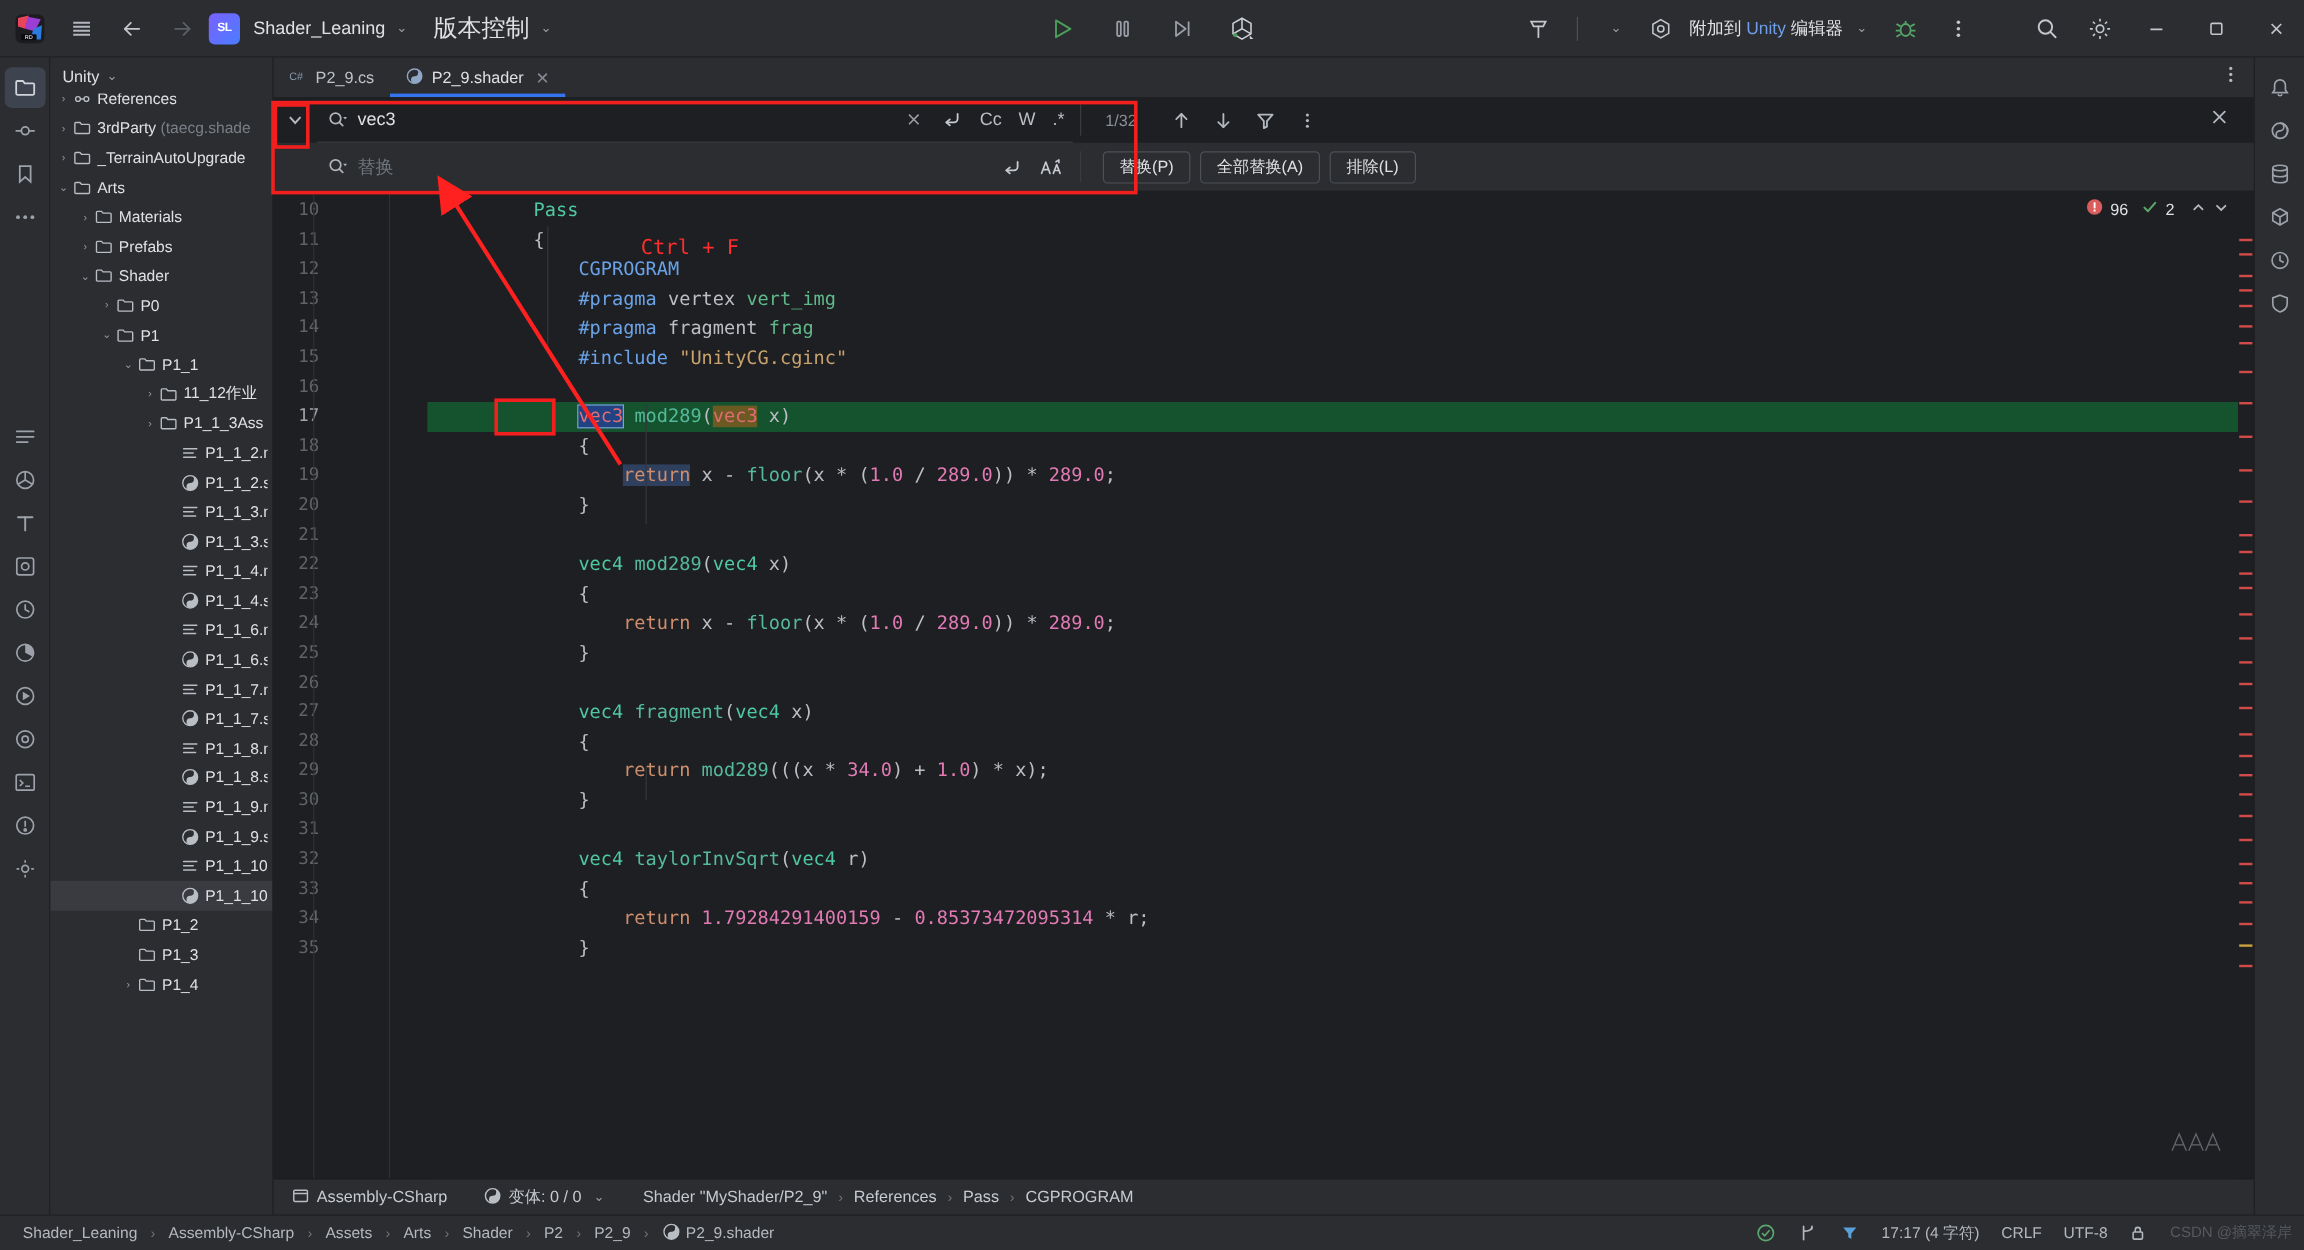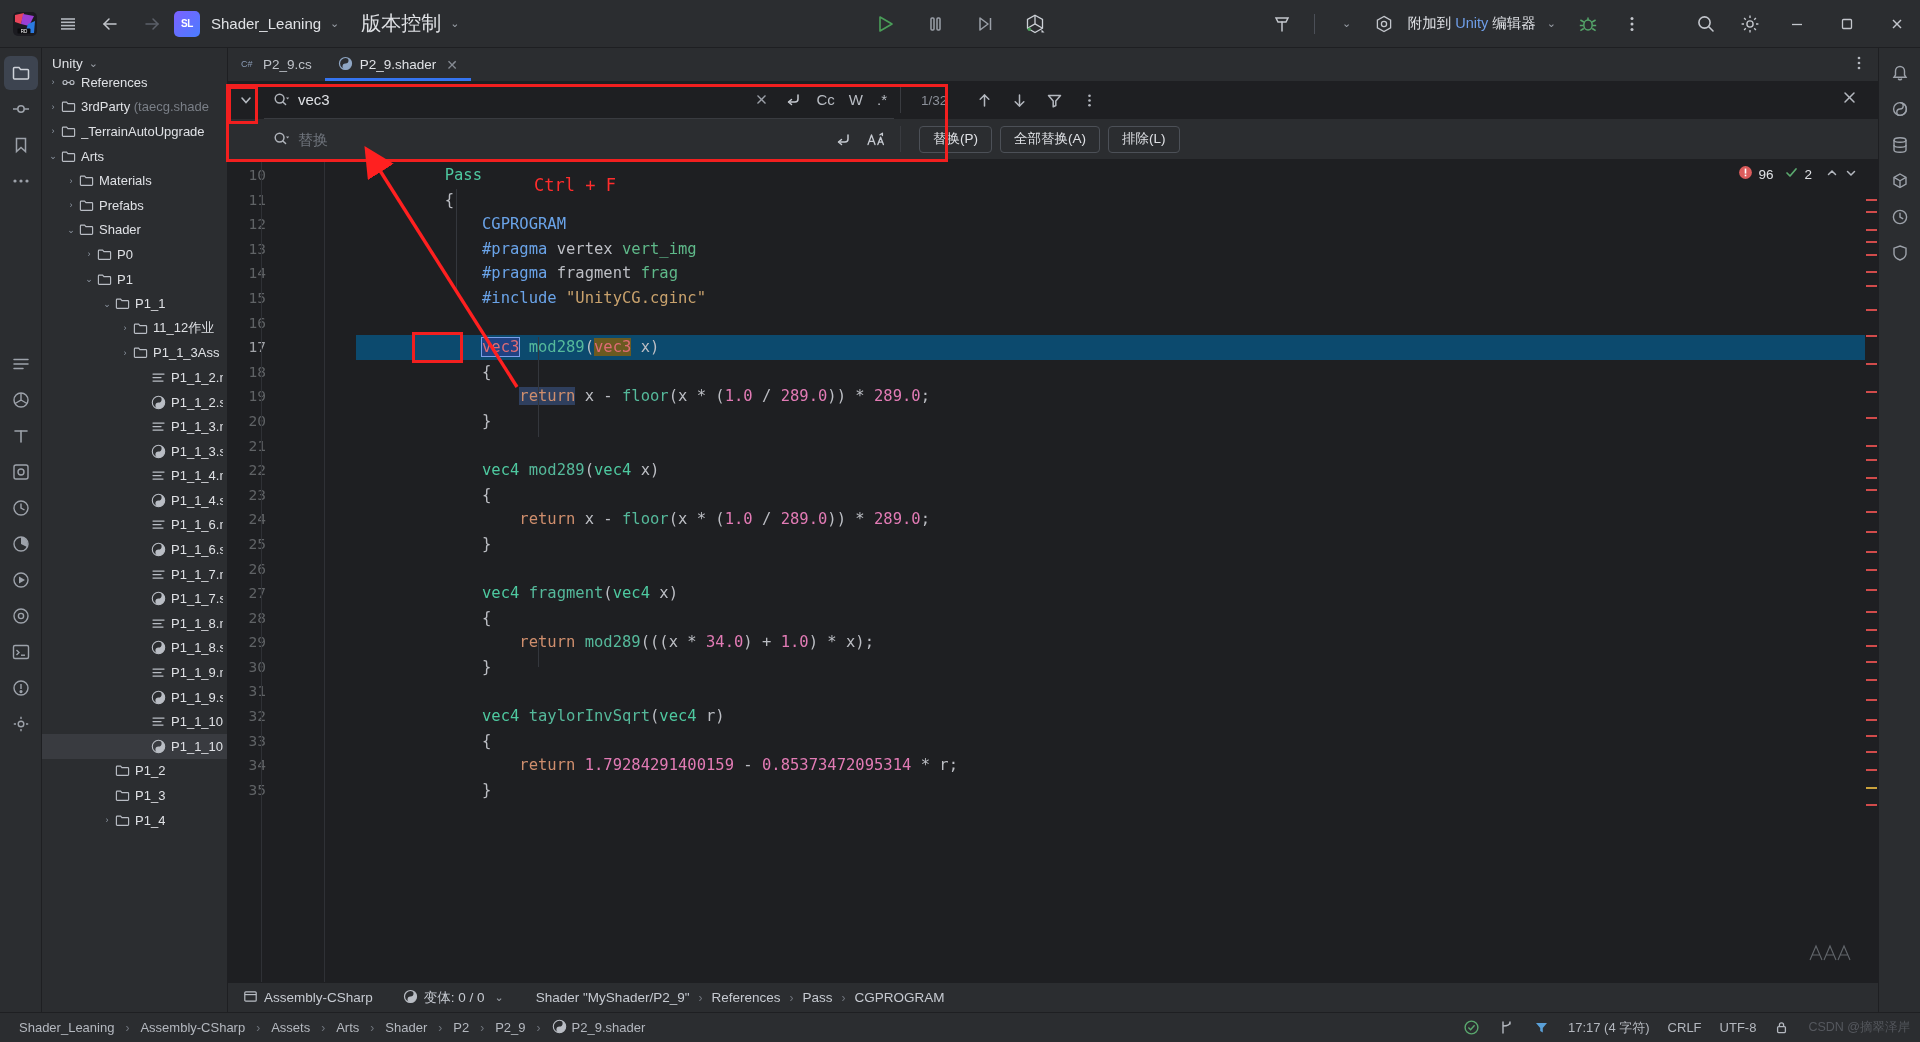--- a/index.html
+++ b/index.html
@@ -155,21 +155,21 @@
     content:''; position:absolute; right:31px; top:0; bottom:0; width:1px; background:#2f3136;
   }
   .gutter::before {
     content:''; position:absolute; right:94px; top:0; bottom:0; width:1px; background:#2f3136;
   }
   .code {
     flex:1; font-family: "DejaVu Sans Mono", monospace; font-size: 15.5px;
     padding-top: 4px; position:relative; overflow:hidden; line-height: 24.6px;
   }
   .cl { height: 24.6px; line-height: 24.6px; white-space: pre; padding-left: 14px; }
-  .cl.hl { background: #0c4a6e; }
+  .cl.hl { background: #14532d; }
   .indent-guide {
     position:absolute; width:1px; background:#34373d;
   }
   
   .t-kw      { color:#cf8e6d; }
   .t-pre     { color:#6aa3e8; }
   .t-type    { color:#4ec9a0; }
   .t-fn      { color:#55b99b; }
   .t-str     { color:#c9a26d; }
   .t-num     { color:#e27bb5; }
@@ -961,21 +961,21 @@
             <div class="cl">&nbsp;</div>
             <div class="cl">            <span class="t-type">vec4</span> <span class="t-fn">fragment</span><span class="t-plain">(</span><span class="t-type">vec4</span> <span class="t-plain">x)</span></div>
             <div class="cl">            <span class="t-plain">{</span></div>
             <div class="cl">                <span class="t-kw">return</span> <span class="t-fn">mod289</span><span class="t-plain">(((x * </span><span class="t-num">34.0</span><span class="t-plain">) + </span><span class="t-num">1.0</span><span class="t-plain">) * x);</span></div>
             <div class="cl">            <span class="t-plain">}</span></div>
             <div class="cl">&nbsp;</div>
             <div class="cl">            <span class="t-type">vec4</span> <span class="t-fn">taylorInvSqrt</span><span class="t-plain">(</span><span class="t-type">vec4</span> <span class="t-plain">r)</span></div>
             <div class="cl">            <span class="t-plain">{</span></div>
             <div class="cl">                <span class="t-kw">return</span> <span class="t-num">1.79284291400159</span> <span class="t-plain">- </span><span class="t-num">0.85373472095314</span> <span class="t-plain">* r;</span></div>
             <div class="cl">            <span class="t-plain">}</span></div>
-            <div class="cl" style="position: absolute; left: 0px; top: 14px; padding-left: 178px; z-index: 30;"><span class="t-annot">Ctrl + F</span></div>
+            <div class="cl" style="position: absolute; left: 0px; top: 36px; padding-left: 178px; z-index: 30;"><span class="t-annot">Ctrl + F</span></div>
           </div>
         <div class="errstrip" id="errstrip">
             <i style="top: 70px; background: rgb(209, 75, 75);"></i>
             <i style="top: 82px; background: rgb(209, 75, 75);"></i>
             <i style="top: 95px; background: rgb(209, 75, 75);"></i>
             <i style="top: 112px; background: rgb(209, 75, 75);"></i>
             <i style="top: 126px; background: rgb(209, 75, 75);"></i>
             <i style="top: 150px; background: rgb(209, 75, 75);"></i>
             <i style="top: 176px; background: rgb(209, 75, 75);"></i>
             <i style="top: 204px; background: rgb(209, 75, 75);"></i>

